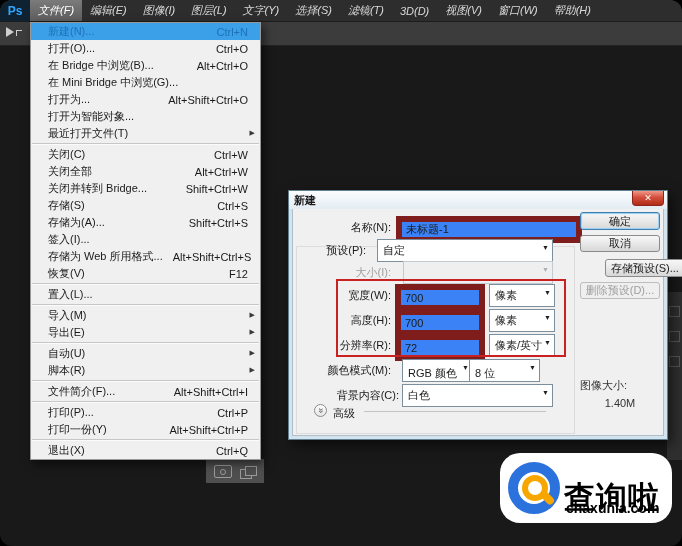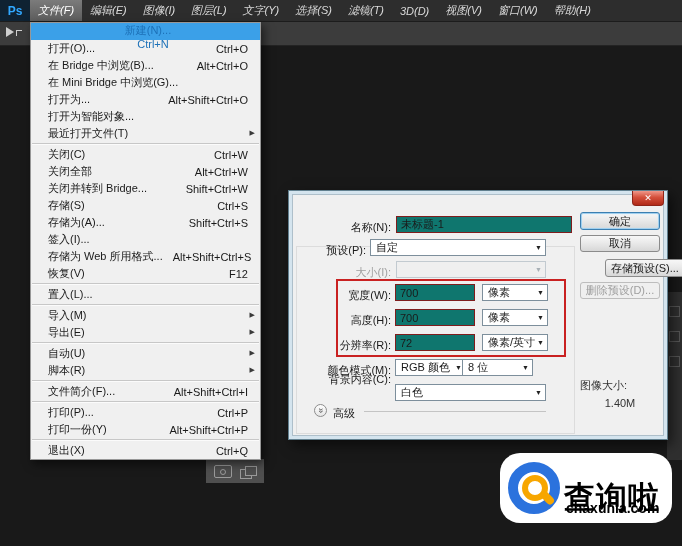--- a/index.html
+++ b/index.html
@@ -1,17 +1,17 @@
 <!DOCTYPE html>
 <html><head>
 <meta charset="utf-8">
 <style>
   html,body{margin:0;padding:0;background:#000;}
   #stage{position:relative;width:682px;height:546px;overflow:hidden;
-         background:#191919;font-family:"Liberation Sans","DejaVu Sans",sans-serif;
+         background:#191919;font-family:"Liberation Sans","DejaVu Sans",sans-serif;border-radius:12px;
          -webkit-font-smoothing:antialiased;}
   
   #menubar{position:absolute;left:0;top:0;width:682px;height:21px;background:#2d2d2d;
            border-bottom:1px solid #1c1c1c;display:flex;align-items:stretch;z-index:5;}
   #pslogo{width:30px;display:flex;align-items:center;justify-content:center;
           background:#0f2232;color:#31a8ff;font-weight:bold;font-size:12px;}
   .mb-item{padding:0 8px;display:flex;align-items:center;font-size:11px;color:#d9d9d9;cursor:default;font-style:italic;}
   .mb-item.active{background:linear-gradient(#7b7b7b,#5d5d5d);color:#fff;}
   
   #optbar{position:absolute;left:0;top:21px;width:682px;height:24px;background:#3c3c3c;
@@ -27,21 +27,21 @@
   #mode3d{position:absolute;left:524px;top:21px;height:24px;display:flex;align-items:center;gap:8px;
           color:#c9c9c9;font-size:11px;}
   #mode3d .g{color:#9a9a9a;font-size:11px;}
   
   #filemenu{position:absolute;left:30px;top:22px;width:229px;background:#f0f0f0;
             border:1px solid #979797;box-shadow:3px 4px 9px rgba(0,0,0,.55);z-index:10;}
   .mi{height:17px;display:flex;align-items:center;font-size:11px;color:#1a1a1a;
       padding:0 12px 0 17px;position:relative;cursor:default;}
   .mi .mi-l{flex:1;white-space:nowrap;}
   .mi .mi-s{margin-left:10px;white-space:nowrap;}
-  .mi.sel{background:#3ba0e8;color:#1d71b8;flex-direction:column;}
+  .mi.sel{background:#3ba0e8;color:#1d71b8;}
   .mi .mi-a{position:absolute;right:5px;top:4px;font-size:7px;color:#3a3a3a;}
   .msep{height:0;border-top:1px solid #c7c7c7;border-bottom:1px solid #fbfbfb;margin:1px 1px;}
   
   #minipanel{position:absolute;left:206px;top:459px;width:58px;height:24px;background:#4f4f4f;
              display:flex;align-items:center;justify-content:center;gap:8px;z-index:4;}
   .pi1{width:16px;height:11px;border:1px solid #9b9b9b;border-radius:2px;position:relative;}
   .pi1::before{content:"";position:absolute;left:5px;top:3px;width:4px;height:4px;border:1px solid #9b9b9b;border-radius:50%;}
   .pi2{width:16px;height:11px;position:relative;}
   .pi2::before{content:"";position:absolute;left:0;top:3px;width:10px;height:8px;border:1px solid #9b9b9b;background:#4f4f4f;}
   .pi2::after{content:"";position:absolute;left:5px;top:0;width:10px;height:8px;border:1px solid #9b9b9b;background:#4f4f4f;}
@@ -54,24 +54,24 @@
                      4px 5px 12px rgba(0,0,0,.55);z-index:6;font-size:11px;color:#1a1a1a;}
   #dlg-title{position:absolute;left:1px;top:1px;width:378px;height:18px;
              background:linear-gradient(#fbfdfe,#e3ecf3);display:flex;align-items:center;
              padding-left:5px;box-sizing:border-box;font-weight:bold;color:#1a1a1a;}
   #dlg-close{position:absolute;right:4px;top:1px;width:32px;height:15px;
              background:linear-gradient(#f0988a,#d5503c 45%,#b02a18);border:1px solid #8e2418;
              border-top:none;border-radius:0 0 4px 4px;color:#fff;font-size:9px;font-weight:bold;
              display:flex;align-items:center;justify-content:center;box-sizing:border-box;cursor:default;}
   .lbl{position:absolute;left:0;width:103px;text-align:right;white-space:nowrap;}
   .lbl.dis{color:#9f9f9f;}
-  .ti{position:absolute;height:15px;border:1px solid #7f1d1d;background:#0f766e;font-size:11px;
+  .ti{position:absolute;height:15px;border:6px solid #7f1d1d;background:#3b82f6;font-size:11px;
       padding:0 4px;box-sizing:content-box;font-family:inherit;color:#1a1a1a;}
-  .dd{position:absolute;height:17px;background:#fff;border:1px solid #7d8f9c;box-sizing:border-box;
-      display:flex;align-items:center;padding:0 14px 0 5px;white-space:nowrap;cursor:default;}
+  .dd{position:absolute;height:23px;background:#fff;border:1px solid #7d8f9c;box-sizing:border-box;
+      display:flex;align-items:center;padding:0 14px 0 5px;white-space:nowrap;cursor:default;margin-left:7px;}
   .dd .arr{position:absolute;right:3px;top:4px;font-size:7px;color:#222;}
   .dd.dis{background:#efefef;border-color:#c2cad0;color:#9f9f9f;}
   .dd.dis .arr{color:#a8b0b6;}
   .btn{position:absolute;left:292px;width:80px;font-size:11px;color:#1a1a1a;
        background:linear-gradient(#f7f7f7,#eaeaea 45%,#d7d7d7);border:1px solid #8b8b8b;
        border-radius:3px;display:flex;align-items:center;justify-content:center;box-sizing:border-box;cursor:default;}
   .btn.focus{border-color:#3c7fb1;box-shadow:inset 0 0 0 1px #a0d0ef,inset 0 0 3px #cde9fa;}
   .btn.disabled{background:#efefef;border-color:#bdbdbd;color:#9e9e9e;}
   #groupbox{position:absolute;left:8px;top:56px;width:277px;height:186px;border:1px solid #dcdcdc;}
   #redbox{position:absolute;left:48px;top:89px;width:226px;height:74px;border:2px solid #c92121;z-index:3;}
@@ -253,20 +253,21 @@
         <span class="mi-s">Alt+Shift+Ctrl+P</span>
       </div>
     <div class="msep"></div>
     <div class="mi">
         <span class="mi-l">退出(X)</span>
         <span class="mi-s">Ctrl+Q</span>
       </div>
   </div>
 
   <div id="dialog">
+    <div id="dlg-title">新建</div>
     <div id="dlg-close">
         <span>✕</span>
       </div>
 
     <div id="groupbox"></div>
     <div id="redbox"></div>
 
     <div class="lbl" style="top:30px;">名称(N):</div>
     <input class="ti" style="left: 108px; top: 26px; width: 166px;" value="未标题-1">
 
@@ -305,21 +306,21 @@
     <div class="lbl" style="top:173px;">颜色模式(M):</div>
     <div class="dd" style="left:107px;top:169px;width:71px;align-items:flex-end;">
         <span>RGB 颜色</span>
         <span class="arr">▼</span>
       </div>
     <div class="dd" style="left:174px;top:169px;width:71px;align-items:flex-end;">
         <span>8 位</span>
         <span class="arr">▼</span>
       </div>
 
-    <div class="lbl" style="top:182px;">背景内容(C):</div>
+    <div class="lbl" style="top:198px;padding-left:8px;">背景内容(C):</div>
     <div class="dd" style="left:107px;top:194px;width:151px;">
         <span>白色</span>
         <span class="arr">▼</span>
       </div>
 
     <div id="adv-btn">
         <span>»</span>
       </div>
     <div style="position:absolute;left:45px;top:216px;">高级</div>
     <div id="adv-line"></div>

